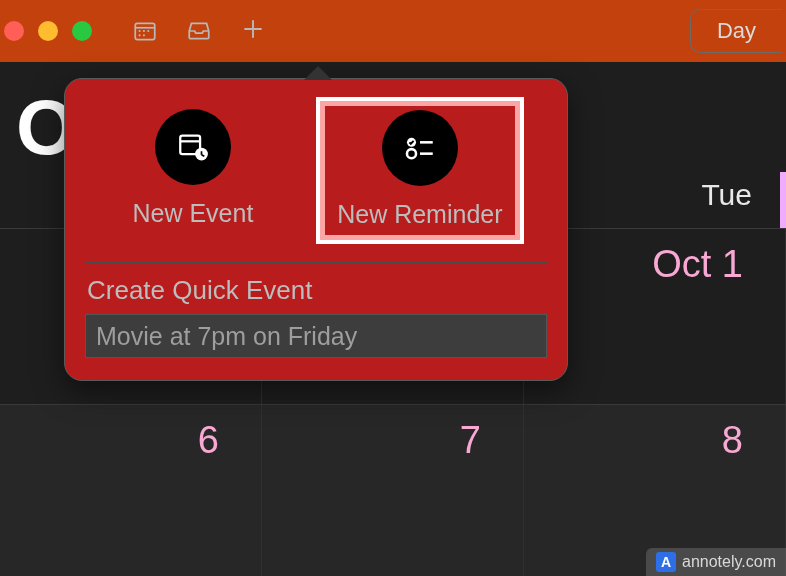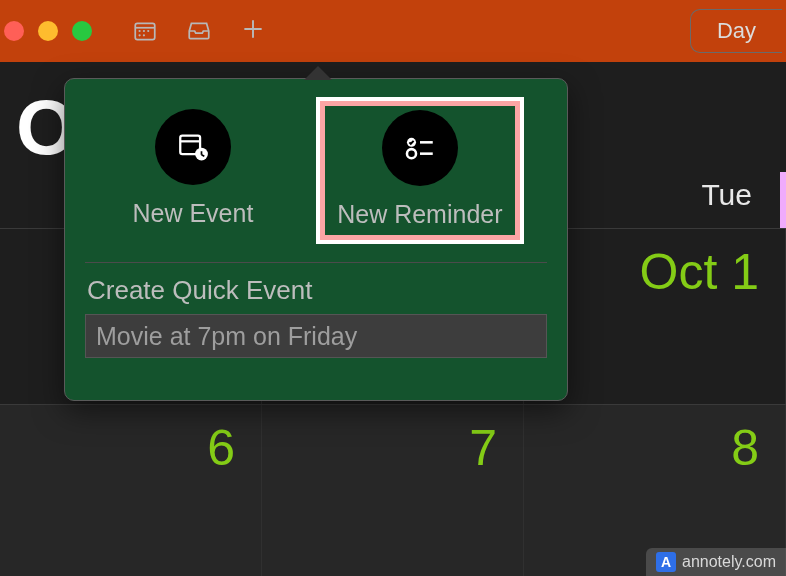--- a/index.html
+++ b/index.html
@@ -65,23 +65,23 @@
     border-right: 6px solid #f0abfc;
   }
   .date-row {
     display: flex;
     height: 176px;
     border-top: 1px solid #3a3a3a;
   }
   .date-cell {
     flex: 1;
     text-align: right;
-    padding: 14px 26px 0 0;
-    font-size: 50px;
-    color: #84cc16;
+    padding: 14px 42px 0 0;
+    font-size: 38px;
+    color: #f9a8d4;
     border-right: 1px solid #303030;
     position: relative;
   }
   .date-row.light { background: #272727; }
   
   
   .popover-wrap {
     position: absolute;
     left: 64px;
     top: 78px;
@@ -91,24 +91,24 @@
   .popover-pointer {
     width: 0; height: 0;
     border-left: 14px solid transparent;
     border-right: 14px solid transparent;
     border-bottom: 14px solid #333333;
     position: absolute;
     top: -12px;
     left: 240px;
   }
   .popover {
-    background: #14532d;
-    border-radius: 10px;
+    background: #b91c1c;
+    border-radius: 18px;
     border: 1px solid #5a5a5a;
-    padding: 22px 20px 42px 20px;
+    padding: 22px 20px 22px 20px;
     box-shadow: 0 10px 30px rgba(0,0,0,0.5);
   }
   .popover-top {
     display: flex;
     justify-content: space-around;
     padding: 0 4px 22px 4px;
     border-bottom: 1px solid #4b4b4b;
   }
   .popover-btn {
     display: flex;

